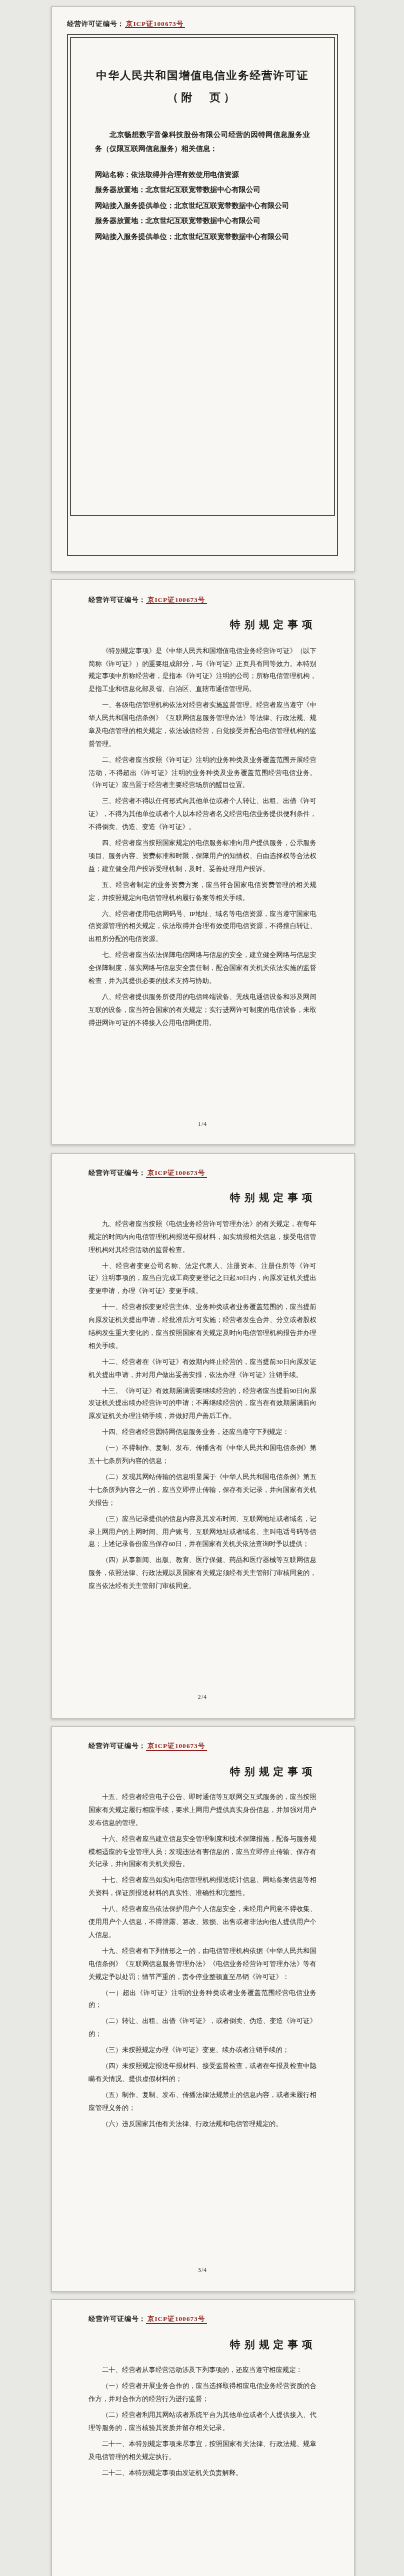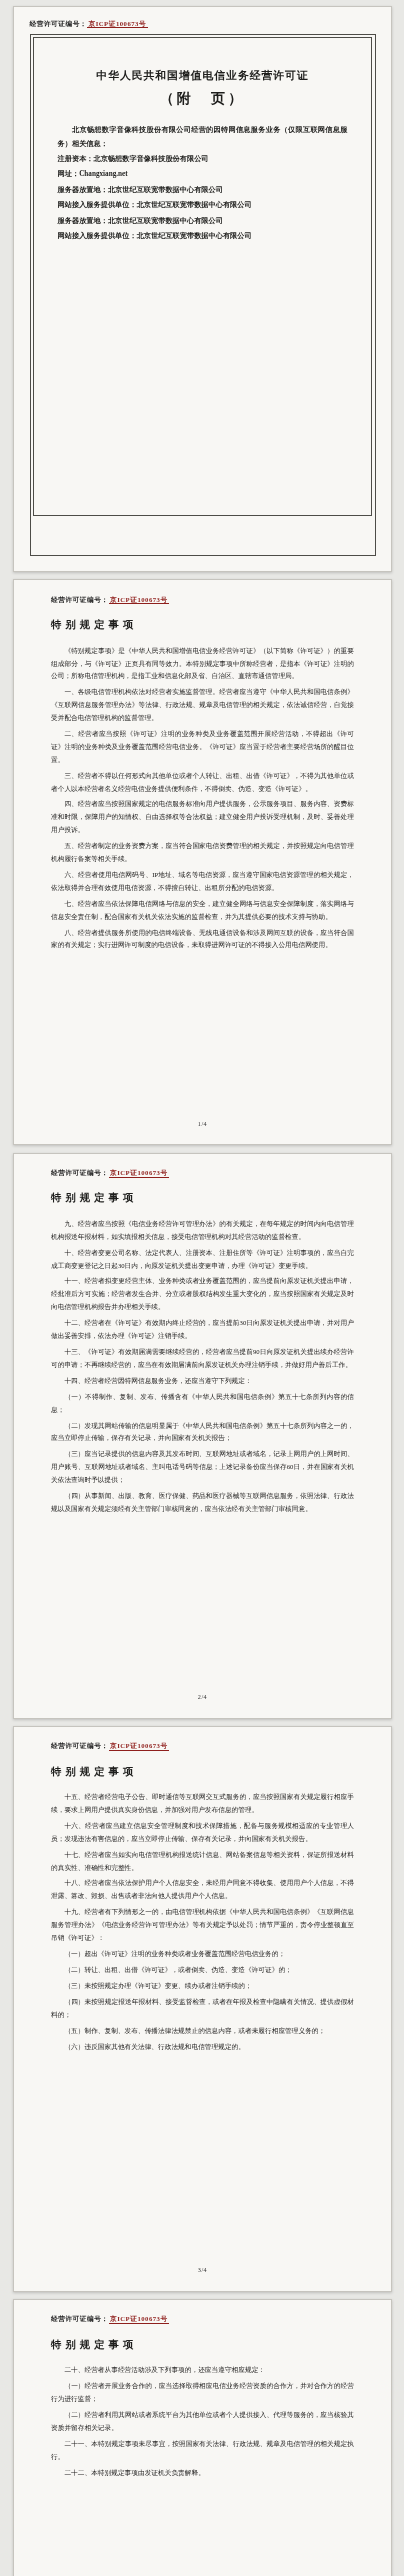--- a/index.html
+++ b/index.html
@@ -11,21 +11,21 @@
   .canvas {
     width: 405px;
     margin: 0 auto;
     padding: 6.2px 0;
     display: flex;
     flex-direction: column;
     align-items: center;
     gap: 7.2px;
   }
   .page {
-    width: 379px;
+    width: 304px;
     min-height: 566px;
     background: #f8f7f4;
     border: 0.5px solid #c6c4be;
     box-shadow: 0 0.5px 2.6px rgba(0,0,0,0.18);
     display: flex;
     flex-direction: column;
   }
   
   .page-head {
     font-size: 6.7px;
@@ -55,45 +55,45 @@
   .cert-title {
     text-align: center;
     font-size: 10.8px;
     font-weight: bold;
     letter-spacing: 1px;
     line-height: 1.5;
     margin-top: 7.2px;
   }
   .cert-subtitle {
     text-align: center;
-    font-size: 14px;
+    font-size: 11px;
     font-weight: bold;
     letter-spacing: 3.1px;
     margin-top: 7.2px;
-    margin-bottom: 15px;
+    margin-bottom: 23px;
   }
   .cert-intro {
     font-size: 7.2px;
     font-weight: 600;
     line-height: 2.0;
     text-indent: 2em;
     text-align: justify;
-    margin-bottom: 0;
+    margin-bottom: 11px;
   }
   .cert-line {
     font-size: 7.2px;
     font-weight: 600;
     line-height: 2.15;
     text-align: left;
     text-indent: 0;
   }
   
   .prov-page { padding: 15.5px 37px 17.5px 37px; }
   .prov-title {
-    text-align: left;
+    text-align: right;
     font-size: 10.3px;
     font-weight: bold;
     letter-spacing: 4.1px;
     margin-top: 13.4px;
     margin-bottom: 12.4px;
   }
   .prov-body .para {
     font-size: 6.7px;
     line-height: 1.92;
     text-indent: 2em;
@@ -118,22 +118,21 @@
   <div class="page license-page">
     <div class="page-head">
       <span>经营许可证编号：</span><span class="lic-no">京ICP证100673号</span>
     </div>
     <div class="cert-frame">
       <div class="cert-frame-inner">
         <div class="cert-title">中华人民共和国增值电信业务经营许可证</div>
         <div class="cert-subtitle">（附　页）</div>
         <p class="cert-intro">北京畅想数字音像科技股份有限公司经营的因特网信息服务业务（仅限互联网信息服务）相关信息：</p>
         <div>
-            <div class="cert-line">注册资本：北京畅想数字音像科技股份有限公司</div>
-            <div class="cert-line">网址：Changxiang.net</div>
+            <div class="cert-line">网站名称：依法取得并合理有效使用电信资源</div>
             <div class="cert-line">服务器放置地：北京世纪互联宽带数据中心有限公司</div>
             <div class="cert-line">网站接入服务提供单位：北京世纪互联宽带数据中心有限公司</div>
             <div class="cert-line">服务器放置地：北京世纪互联宽带数据中心有限公司</div>
             <div class="cert-line">网站接入服务提供单位：北京世纪互联宽带数据中心有限公司</div>
           </div>
       </div>
     </div>
   </div>
 
   <div class="page prov-page">

